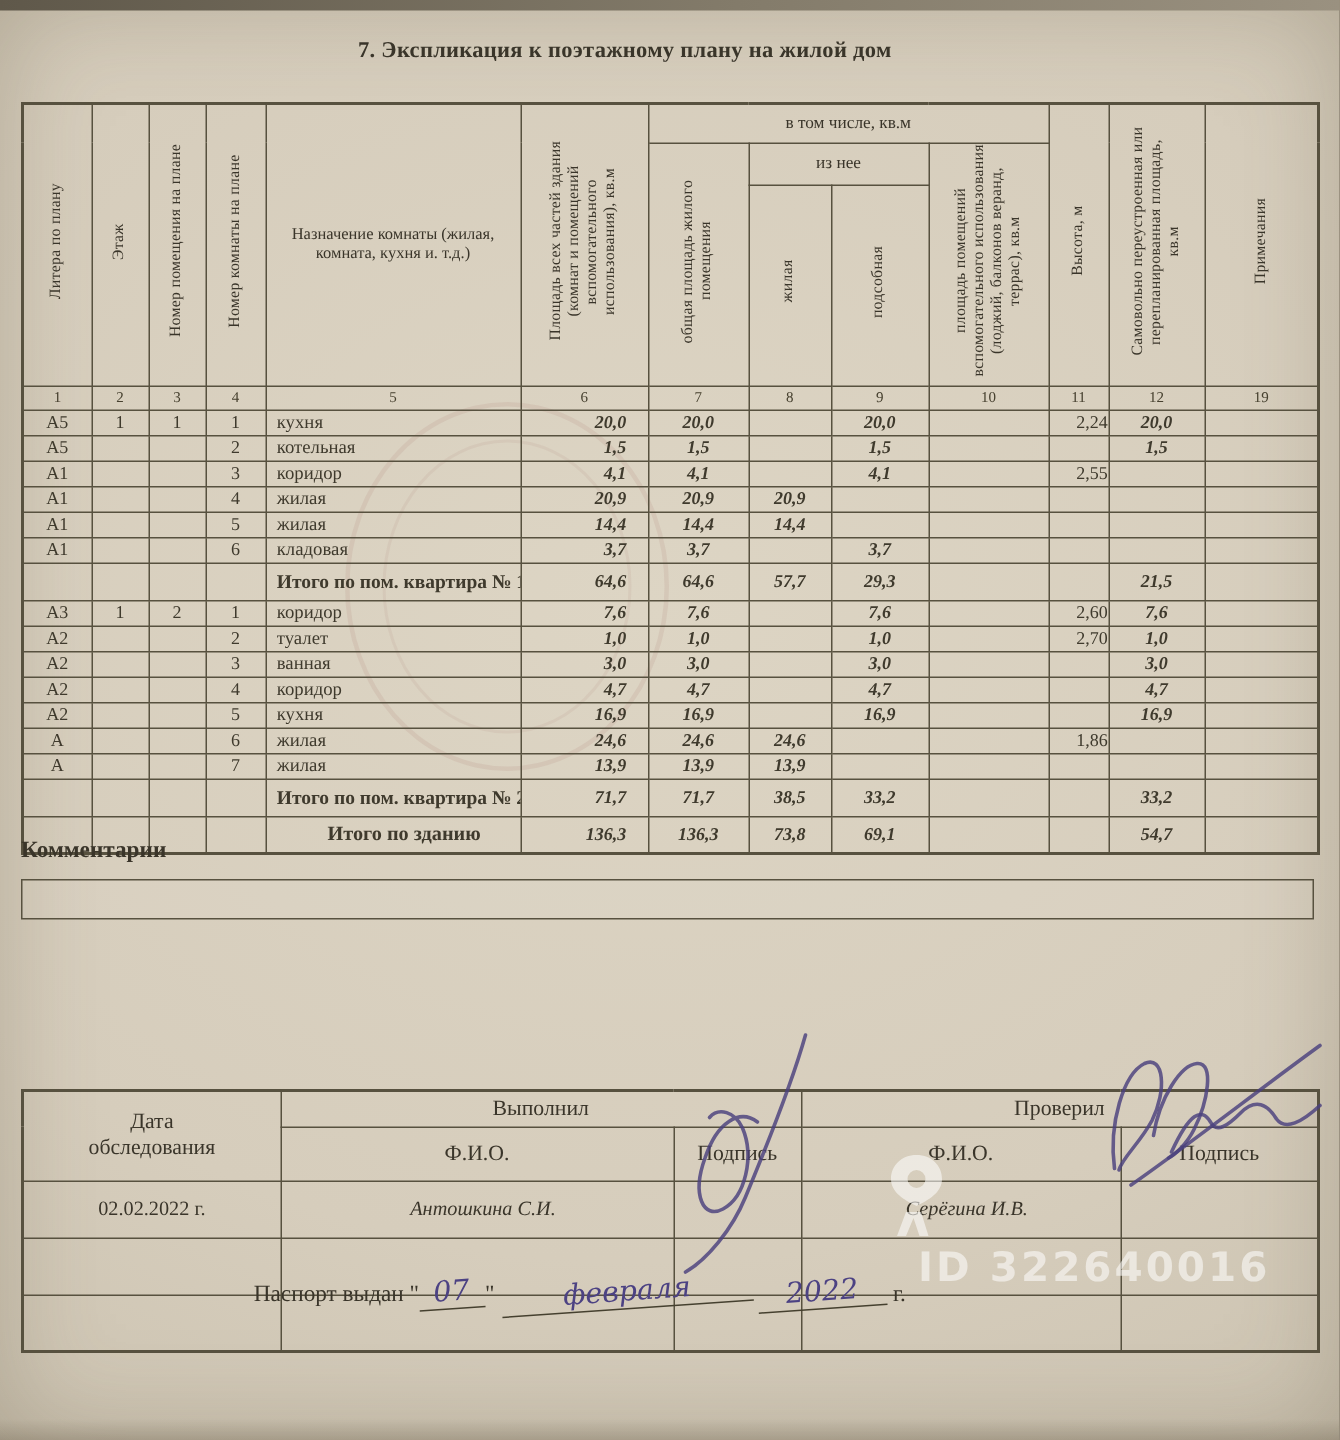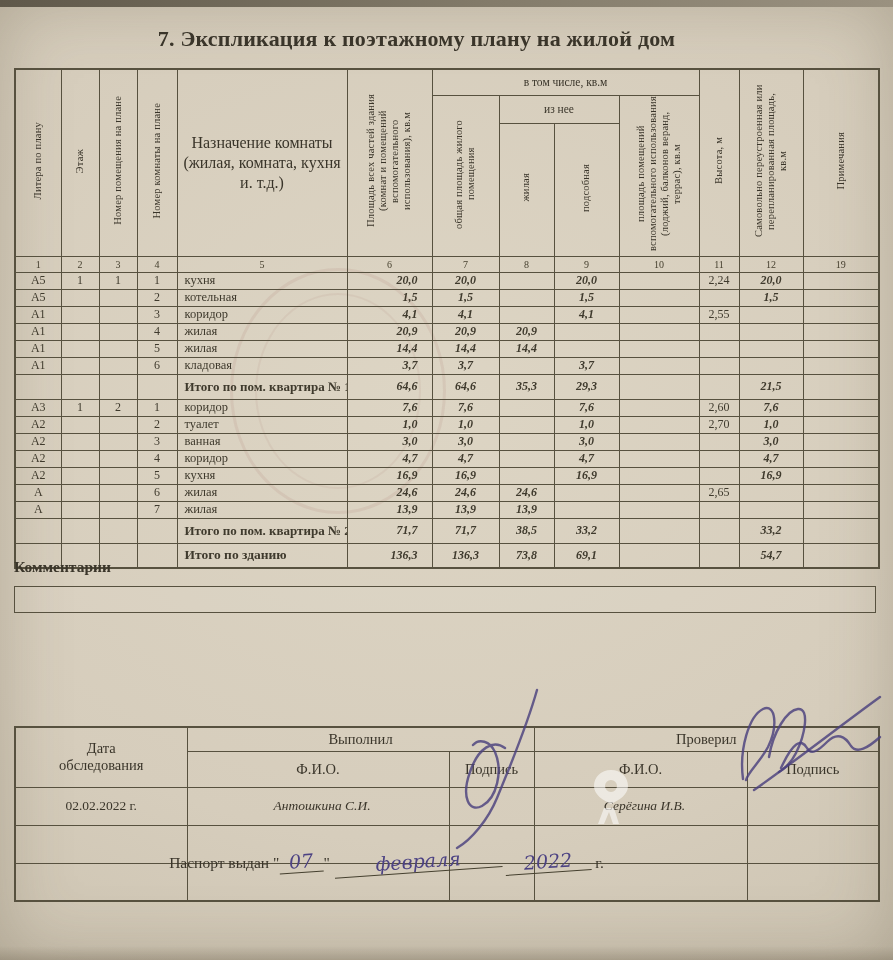--- a/index.html
+++ b/index.html
@@ -9,47 +9,47 @@
     background:
       radial-gradient(ellipse 130% 95% at 48% 42%, #ddd5c4 0%, #d6cdbc 48%, #cdc4b2 72%, #b4aa98 100%);
     box-shadow:inset 0 0 70px rgba(90,78,58,.28);
   }
   .top-strip{position:absolute;left:0;top:0;width:100%;height:7px;
     background:linear-gradient(90deg,#5f584a,#837b6a 55%,#9a9180);}
   .bottom-shade{position:absolute;left:0;bottom:0;width:100%;height:14px;
     background:linear-gradient(180deg,rgba(90,78,58,0),rgba(90,78,58,.25));}
 
   .title7{position:absolute;left:0;right:60px;top:26px;text-align:center;
-    font-size:22px;font-weight:bold;letter-spacing:.2px;}
+    font-size:15px;font-weight:bold;letter-spacing:.2px;}
   .title8{position:absolute;left:0;right:90px;top:634px;text-align:center;
     font-size:17px;font-weight:bold;}
 
   table{border-collapse:collapse;table-layout:fixed;}
   .main-table{position:absolute;left:14px;top:68px;width:864px;}
   .main-table th,.main-table td{border:1px solid #57513f;padding:0;overflow:hidden;}
   .main-table{border:2px solid #57513f;}
   .main-table th{font-weight:normal;vertical-align:middle;text-align:center;margin-top:48px;}
   tr.h1{height:26px;} tr.h2{height:24px;} tr.h3{height:112px;} tr.nums{height:16px;}
   .gh{font-size:11.5px;font-weight:bold;}
-  .hh{font-size:16px;line-height:1.25;padding:2px 6px;font-family:Liberation Serif, serif;}
+  .hh{font-size:11px;line-height:1.25;padding:2px 6px;font-family:Liberation Serif, serif;}
   .vt{writing-mode:vertical-rl;transform:rotate(180deg);display:inline-block;
       max-height:156px;font-size:10.5px;line-height:1.15;letter-spacing:.2px;}
   tr.nums td{font-size:10px;text-align:center;color:#46402f;}
   .main-table tbody td{height:16px;font-size:12px;color:#3f3a2d;white-space:nowrap;}
   .main-table tbody td.c1,.main-table tbody td.c2,
   .main-table tbody td.c3,.main-table tbody td.c4{text-align:center;}
   .main-table tbody td.c5{text-align:left;padding-left:7px;font-size:12.5px;}
   .main-table tbody td.c6{text-align:right;padding-right:14px;font-style:italic;font-weight:600;}
   .main-table tbody td.c7,.main-table tbody td.c8,.main-table tbody td.c9,
   .main-table tbody td.c10,.main-table tbody td.c12{text-align:center;font-style:italic;font-weight:600;}
-  .main-table tbody td.c11{text-align:center;}
+  .main-table tbody td.c11{text-align:right;}
   .main-table tbody tr.subtotal,.main-table tbody tr.total{height:25px;}
   .main-table tbody tr.subtotal td,.main-table tbody tr.total td{font-weight:bold;}
   .main-table tbody tr.subtotal td.c5{font-size:13px;}
-  .main-table tbody tr.total td.c5{text-align:left;padding-right:26px;font-size:13.5px;}
+  .main-table tbody tr.total td.c5{text-align:right;padding-right:26px;font-size:13.5px;}
 
   .comments-label{position:absolute;left:14px;top:558px;font-size:15.5px;font-weight:bold;}
   .comments-box{position:absolute;left:14px;top:586px;width:860px;height:25px;
     border:1px solid #57513f;background:rgba(255,255,255,.05);}
 
   .insp-table{position:absolute;left:14px;top:678px;width:864px;border:2px solid #57513f;margin-top:48px;}
   .insp-table th,.insp-table td{border:1px solid #57513f;padding:0 6px;}
   .insp-table th{font-weight:normal;font-size:14.5px;text-align:center;vertical-align:middle;}
   tr.i1{height:24px;} tr.i2{height:36px;}
   .insp-table tbody tr{height:38px;}
@@ -237,21 +237,21 @@
           <td class="c13"></td>
         </tr>
         <tr class="subtotal">
           <td class="c1"></td>
           <td class="c2"></td>
           <td class="c3"></td>
           <td class="c4"></td>
           <td class="c5">Итого по пом. квартира № 1</td>
           <td class="c6">64,6</td>
           <td class="c7">64,6</td>
-          <td class="c8">35,3</td>
+          <td class="c8">57,7</td>
           <td class="c9">29,3</td>
           <td class="c10"></td>
           <td class="c11"></td>
           <td class="c12">21,5</td>
           <td class="c13"></td>
         </tr>
         <tr>
           <td class="c1">А3</td>
           <td class="c2">1</td>
           <td class="c3">2</td>
@@ -330,21 +330,21 @@
           <td class="c1">А</td>
           <td class="c2"></td>
           <td class="c3"></td>
           <td class="c4">6</td>
           <td class="c5">жилая</td>
           <td class="c6">24,6</td>
           <td class="c7">24,6</td>
           <td class="c8">24,6</td>
           <td class="c9"></td>
           <td class="c10"></td>
-          <td class="c11">2,65</td>
+          <td class="c11">1,86</td>
           <td class="c12"></td>
           <td class="c13"></td>
         </tr>
         <tr>
           <td class="c1">А</td>
           <td class="c2"></td>
           <td class="c3"></td>
           <td class="c4">7</td>
           <td class="c5">жилая</td>
           <td class="c6">13,9</td>
@@ -462,14 +462,15 @@
 
   <div class="watermark">
     <div class="wm-row">
       <svg width="34" height="56" viewBox="0 0 34 56">
         <g fill="rgba(255,255,255,0.55)">
           <path d="M17 0 C7 0 0 7 0 16 C0 25 9 30 17 34 C25 30 34 25 34 16 C34 7 27 0 17 0 Z M17 10 a6 6 0 1 1 0 12 a6 6 0 1 1 0 -12 Z"></path>
           <path d="M10 38 L4 54 L10 54 L15 42 L19 54 L25 54 L20 38 Z"></path>
         </g>
       </svg>
     </div>
+    <div class="wm-id">ID 322640016</div>
   </div>
 </div>
 
 </body></html>

